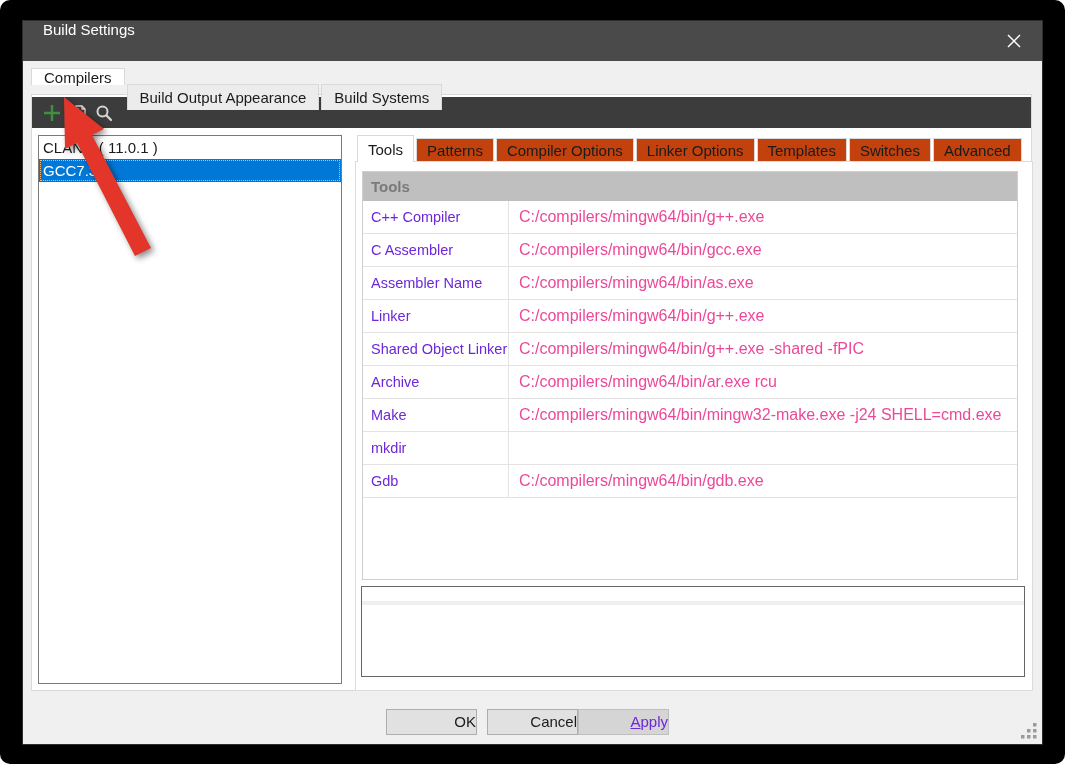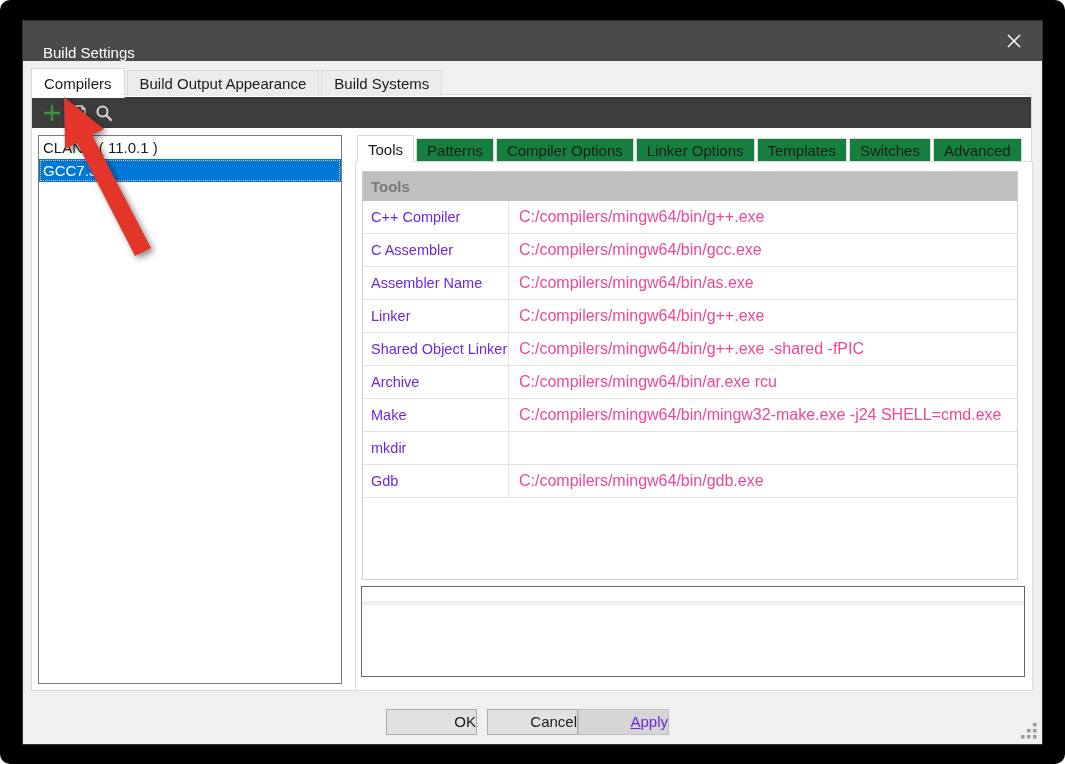--- a/index.html
+++ b/index.html
@@ -4,51 +4,51 @@
 <style>
   * { margin:0; padding:0; box-sizing:border-box; }
   html,body { width:1065px; height:764px; background:#fff; font-family:"Liberation Sans", sans-serif; }
   .backdrop { position:absolute; inset:0; width:1065px; height:764px; background:#000; border-radius:10px; overflow:hidden; }
 
   .dialog { position:absolute; left:22px; top:20px; width:1021px; height:725px;
             background:#f0f0f0; border:1px solid #2e2e2e; }
 
   
   .titlebar { position:absolute; left:0; top:0; right:0; height:40px; background:#4a4a4a;
-              display:flex; align-items:flex-end; padding-left:20px; }
+              display:flex; align-items:flex-start; padding-left:20px; }
   .title-text { color:#ffffff; font-size:15px; }
   .close-btn { position:absolute; right:6px; top:0; width:44px; height:40px;
                display:flex; align-items:center; justify-content:center; cursor:default; }
 
   
   .main-tabs { position:absolute; left:8px; top:47px; display:flex; z-index:2; }
-  .tab { height:26px; margin-top:2px; margin-right:2px; padding:0 12px; background:#ececec;
+  .tab { height:26px; margin-top:16px; margin-right:2px; padding:0 12px; background:#ececec;
          border:1px solid #d9d9d9; border-bottom:none; font-size:15px; color:#1b1b1b;
          display:flex; align-items:center; }
-  .tab.active { margin-top:0; height:30px; background:#ffffff; position:relative; z-index:3; }
+  .tab.active { margin-top:0; height:17px; background:#ffffff; position:relative; z-index:3; }
 
   
   .page { position:absolute; left:8px; top:73px; width:1001px; height:597px;
           background:#ffffff; border:1px solid #d9d9d9; z-index:1; }
 
   
   .toolbar { position:absolute; left:0; top:2px; right:0; height:31px; background:#3c3c3c;
              display:flex; align-items:center; padding-left:7px; }
   .tool-btn { width:26px; height:26px; display:flex; align-items:center; justify-content:center; }
 
   
   .list-panel { position:absolute; left:6px; top:40px; width:304px; height:549px;
                 background:#ffffff; border:1px solid #7a7a7a; overflow:hidden; }
   .list-item { height:23px; line-height:23px; padding-left:4px; font-size:15px; color:#1b1b1b;
                white-space:nowrap; }
   .list-item.selected { background:#0078d7; color:#ffffff; outline:1px dotted #f0b77c; outline-offset:-2px; }
 
   
   .right-tabs { position:absolute; left:325px; top:40px; display:flex; z-index:2; }
-  .rtab { height:23px; margin-top:3px; margin-right:2px; padding:0 10px; background:#15803d;
+  .rtab { height:23px; margin-top:3px; margin-right:2px; padding:0 10px; background:#c2410c;
           border:1px solid #d9d9d9; border-bottom:none; font-size:15px; color:#1b1b1b;
           display:flex; align-items:center; }
   .rtab.active { margin-top:0; height:27px; background:#ffffff; position:relative; z-index:3; }
 
   
   .right-panel { position:absolute; left:323px; top:66px; width:678px; height:530px;
                  background:#ffffff; border:1px solid #dcdcdc; z-index:1; }
 
   
   .tools-table { position:absolute; left:6px; top:9px; width:656px; height:409px;

